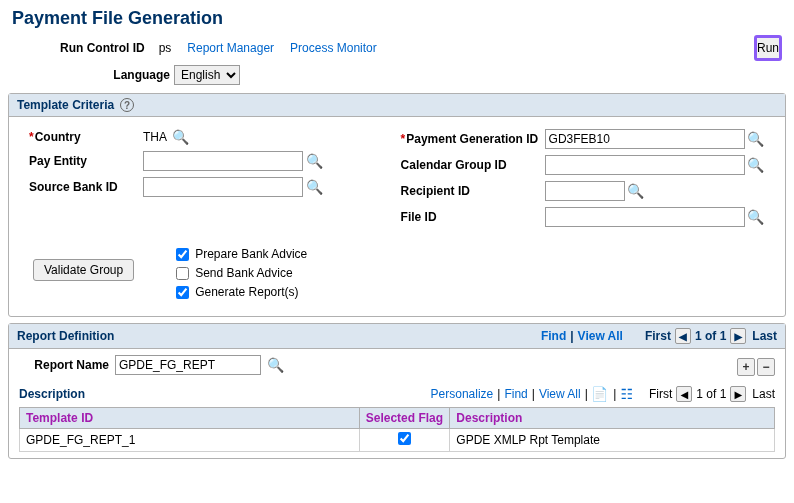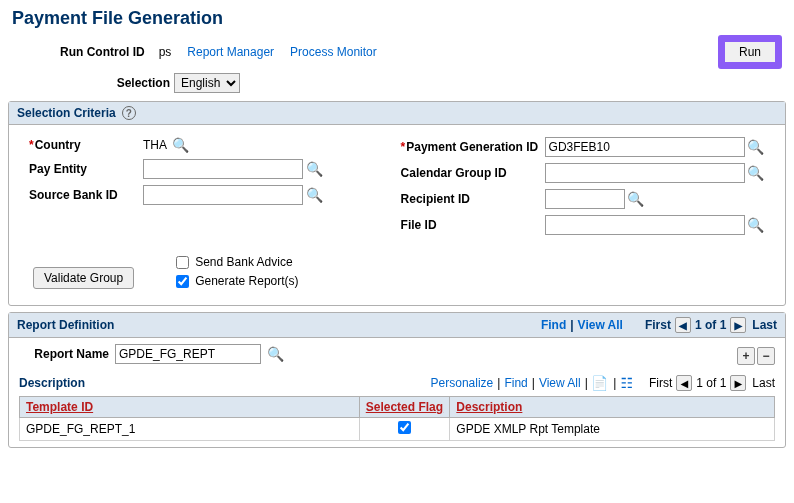--- a/index.html
+++ b/index.html
@@ -4,23 +4,23 @@
   <style>
     * { box-sizing: border-box; margin: 0; padding: 0; }
     body { font-family: Arial, Helvetica, sans-serif; font-size: 12px; background: #fff; color: #000; }
 
     .page-header { padding: 8px 12px 4px 12px; }
     .page-title { font-size: 18px; font-weight: bold; color: #003366; }
     .top-bar-item { display: flex; align-items: center; gap: 4px; }
     .top-bar-label { font-weight: bold; font-size: 12px; margin-left: 48px; }
     .nav-link { color: #0066cc; text-decoration: none; font-size: 12px; cursor: pointer; }
     .run-btn {
-      padding: 3px 14px;
+      padding: 3px 0;
       background: #f0f0f0;
-      border: 7px solid #8b5cf6;
+      border: 3px solid #8b5cf6;
       border-radius: 3px;
       font-size: 12px;
       cursor: pointer;
       margin-left: auto;
     }
 
     .lang-select {
       font-size: 12px;
       border: 1px solid #999;
       padding: 1px 2px;
@@ -130,23 +130,22 @@
       border-radius: 2px;
     }
 
     .sub-table { width: 100%; border-collapse: collapse; font-size: 12px; }
     .sub-table th {
       background: #dce6f0;
       border: 1px solid #b0b0b0;
       padding: 3px 6px;
       text-align: left;
       font-weight: bold;
-      color: #b91c1c;
-      font-size: 12px;
-      text-decoration: underline;
+      color: #a21caf;
+      font-size: 12px;
     }
     .sub-table td {
       border: 1px solid #d0d0d0;
       padding: 3px 6px;
       font-size: 12px;
     }
     .sub-header-row { background: #dce6f0; }
 
     .table-toolbar {
       display: flex; align-items: center; justify-content: space-between;
@@ -185,29 +184,29 @@
     <span class="top-bar-label">Run Control ID</span>
     <span style="width:6px;"></span>
     <span class="static-val">ps</span>
   </div>
   <a class="nav-link" style="margin-right:16px;">Report Manager</a>
   <a class="nav-link" style="margin-right:16px;">Process Monitor</a>
   <button class="run-btn">Run</button>
 </div>
 
 <div class="top-bar-row" style="margin-bottom:4px;">
-  <span class="top-bar-label" style="min-width:110px; text-align:right; margin-right:4px;">Selection</span>
+  <span class="top-bar-label" style="min-width:110px; text-align:right; margin-right:4px;">Language</span>
   <select class="lang-select">
     <option>English</option>
   </select>
 </div>
 
 <div class="section">
   <div class="section-header">
-    <span>Selection Criteria</span>
+    <span>Template Criteria</span>
     <span class="help-icon">?</span>
   </div>
   <div class="section-body">
     <div class="form-grid">
 
       <div class="form-col">
         <div class="field-row">
           <span class="field-label required">Country</span>
           <div class="field-value">
             <span class="static-val" style="margin-right:2px;">THA</span>
@@ -258,20 +257,24 @@
             <input type="text" class="field-input xlarge" value="" style="">
             <span class="lookup-icon">🔍</span>
           </div>
         </div>
       </div>
     </div>
 
     <div style="display:flex; align-items:flex-start; margin-top:4px;">
       <button class="validate-btn" style="margin-top:18px;">Validate Group</button>
       <div class="checkboxes-section">
+        <div class="checkbox-row">
+          <input type="checkbox" checked="" style="">
+          <span class="checkbox-label">Prepare Bank Advice</span>
+        </div>
         <div class="checkbox-row">
           <input type="checkbox" style="">
           <span class="checkbox-label">Send Bank Advice</span>
         </div>
         <div class="checkbox-row">
           <input type="checkbox" checked="" style="">
           <span class="checkbox-label">Generate Report(s)</span>
         </div>
       </div>
     </div>

